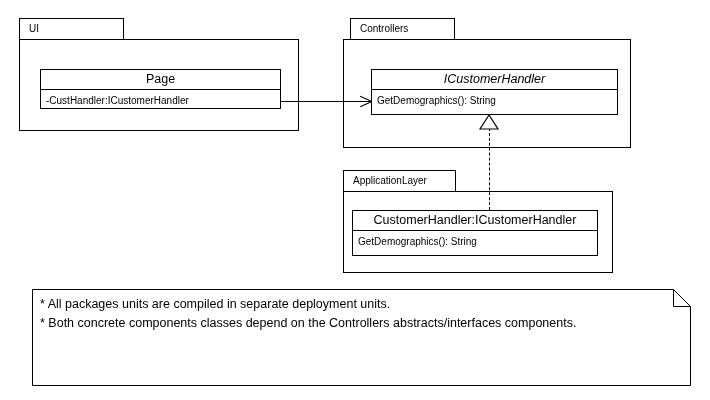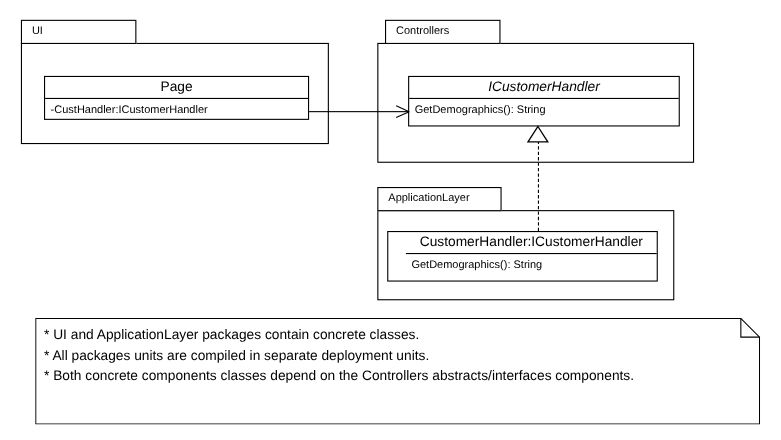--- a/index.html
+++ b/index.html
@@ -145,38 +145,37 @@
   <div class="clsbox" style="left:371px; top:69px; width:247px; height:46px;">
     <div class="cls-name italic">ICustomerHandler</div>
     <div class="cls-compartment">GetDemographics(): String</div>
   </div>
 
   <div class="pkg-tab" style="left:343px; top:170px; width:113px; height:22px;">
     <span>ApplicationLayer</span>
   </div>
   <div class="pkg-body" style="left:343px; top:191px; width:270px; height:82px;"></div>
 
-  <div class="clsbox" style="left:352px; top:210px; width:246px; height:46px;padding-left:16px;">
+  <div class="clsbox" style="left:352px; top:210px; width:246px; height:46px;">
     <div class="cls-name">CustomerHandler:ICustomerHandler</div>
     <div class="cls-compartment">GetDemographics(): String</div>
   </div>
 
   <div class="hline" style="left:281px; top:101px; width:90px;"></div>
   <div class="arrow-open" style="left:371px; top:101px;"></div>
 
   <div class="vline-dashed" style="left:489px; top:128px; height:82px;"></div>
   <svg class="tri-outline" width="22" height="16" style="left:478px; top:114px;">
     <polygon points="11,1 20,15 2,15" fill="#ffffff" stroke="#000000" stroke-width="1.2"></polygon>
   </svg>
 
   <div class="note" style="left:32px; top:289px; width:659px; height:97px;">
     <svg class="note-svg" width="659" height="97">
       <path d="M0.5,0.5 L641.5,0.5 L658.5,17.5 L658.5,96.5 L0.5,96.5 Z" fill="#ffffff" stroke="#000000" stroke-width="1"></path>
       <path d="M641.5,0.5 L641.5,17.5 L658.5,17.5" fill="none" stroke="#000000" stroke-width="1"></path>
     </svg>
     <div class="note-text">
-      <div class="note-line">* UI and ApplicationLayer packages contain concrete classes.</div>
       <div class="note-line">* All packages units are compiled in separate deployment units.</div>
       <div class="note-line">* Both concrete components classes depend on the Controllers abstracts/interfaces components.</div>
     </div>
   </div>
 
 </div>
 
 </body></html>

